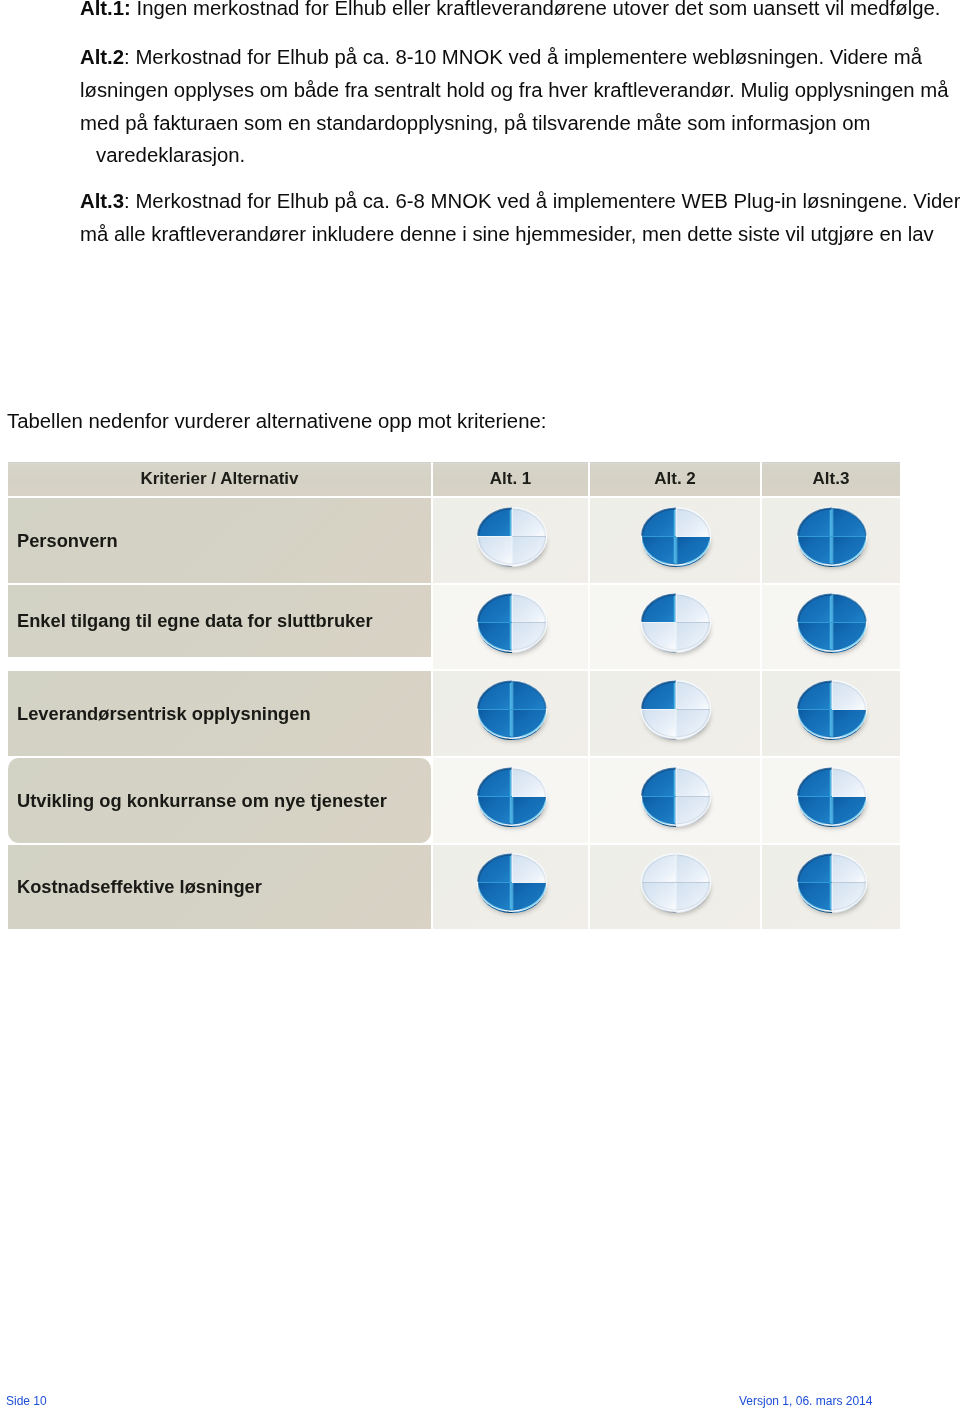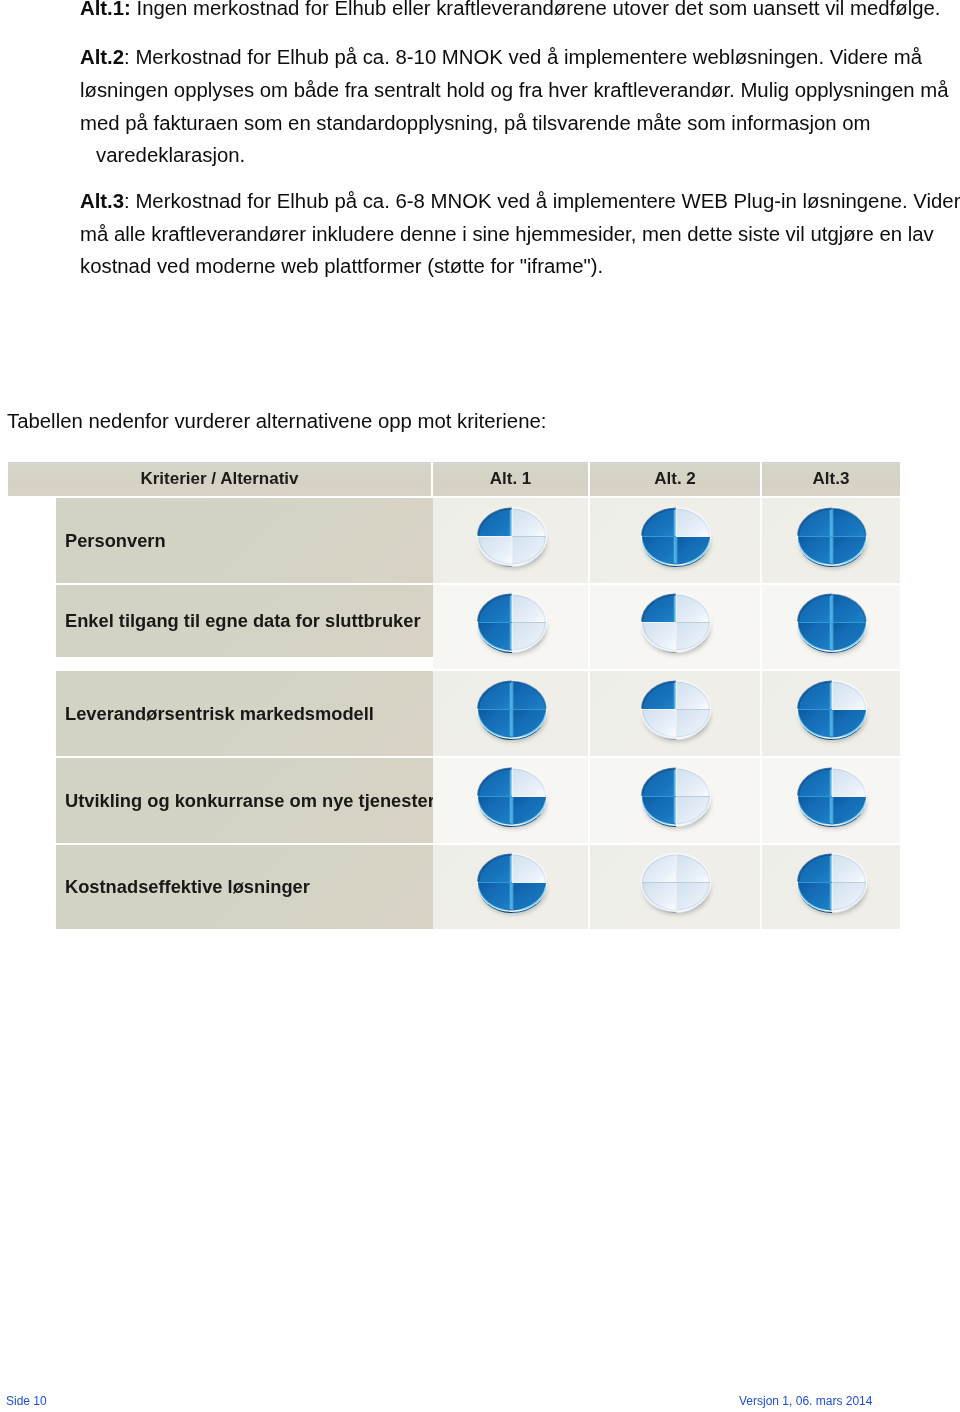--- a/index.html
+++ b/index.html
@@ -26,42 +26,41 @@
 
   
   .tbl{position:absolute;left:8px;top:462px;width:892px;height:467px;}
   .trow{position:absolute;left:0;display:flex;width:892px;}
   .cell{box-sizing:border-box;position:relative;overflow:hidden;}
   .hdr-cell{background:linear-gradient(180deg,#cdcfd1 0px,#cdcfd1 1.2px,#dcdbd2 1.2px,#d6d4c8 3px,#d5d2c5 60%,#d8d2c6 100%);
             display:flex;align-items:center;justify-content:center;
             font-weight:bold;font-size:17px;color:#1c1c18;}
   .crit-cell{background:linear-gradient(135deg,#d2d2c5 0%,#d5d3c5 60%,#d9d2c5 100%);
              display:flex;align-items:center;
-             font-weight:bold;font-size:18.3px;color:#191916;padding-left:9px;margin-left:48px;}
+             font-weight:bold;font-size:18.3px;color:#191916;padding-left:9px;}
   .ball-cell{background:linear-gradient(135deg,#eeeee9 0%,#efeee9 60%,#f1eee9 100%);
              display:flex;align-items:center;justify-content:center;}
   .ball-cell.alt{background:linear-gradient(135deg,#f6f6f3 0%,#f7f6f3 60%,#f8f6f3 100%);}
 
   .footer{position:absolute;font-size:12px;line-height:20px;color:#1d4ed8;}
 </style>
 </head>
 <body>
 
 <div class="page">
 
   <div class="ln" style="left:80px;top:-8px;width:865px;"><span class="b">Alt.1:</span><span> Ingen merkostnad for Elhub eller kraftleverandørene utover det som uansett vil medfølge.</span></div>
 
   <div class="ln" style="left:80px;top:41px;width:865px;"><span class="b">Alt.2</span><span>: Merkostnad for Elhub på ca. 8-10 MNOK ved å implementere webløsningen. Videre må</span></div>
   <div class="ln" style="left:80px;top:74px;width:865px;"><span>løsningen opplyses om både fra sentralt hold og fra hver kraftleverandør. Mulig opplysningen må</span></div>
   <div class="ln" style="left:80px;top:107px;width:865px;"><span>med på fakturaen som en standardopplysning, på tilsvarende måte som informasjon om</span></div>
   <div class="ln" style="left:96px;top:139px;"><span>varedeklarasjon.</span></div>
 
   <div class="ln" style="left:80px;top:185px;width:865px;"><span class="b">Alt.3</span><span>: Merkostnad for Elhub på ca. 6-8 MNOK ved å implementere WEB Plug-in løsningene. Videre</span></div>
   <div class="ln" style="left:80px;top:218px;width:865px;"><span>må alle kraftleverandører inkludere denne i sine hjemmesider, men dette siste vil utgjøre en lav</span></div>
-  <div class="ln" style="left:80px;top:250px;"><span>kostnad ved moderne web plattformer (støtte for "iframe").</span></div>
 
   <div class="ln" style="left:7px;top:405px;"><span>Tabellen nedenfor vurderer alternativene opp mot kriteriene:</span></div>
 
   <div class="tbl" id="tbl">
       <div class="trow" style="top: 0px;">
         <div class="cell hdr-cell" style="position: absolute; left: 0px; width: 423px; height: 34px;">Kriterier / Alternativ</div>
         <div class="cell hdr-cell" style="position: absolute; left: 425px; width: 155px; height: 34px;">Alt. 1</div>
         <div class="cell hdr-cell" style="position: absolute; left: 582px; width: 170px; height: 34px;">Alt. 2</div>
         <div class="cell hdr-cell" style="position: absolute; left: 754px; width: 138px; height: 34px;">Alt.3</div>
       </div>
@@ -401,21 +400,21 @@
             <line x1="43.2" y1="6.5" x2="43.2" y2="33.5" stroke="#3d9fd4" stroke-width="1.2" opacity="0.5"></line>
             <line x1="43.2" y1="33.5" x2="43.2" y2="60.5" stroke="#3d9fd4" stroke-width="1.2" opacity="0.5"></line>
             <line x1="42" y1="5.5" x2="42" y2="33.5" stroke="#65c6ee" stroke-width="1.15"></line>
             <line x1="42" y1="33.5" x2="42" y2="61.5" stroke="#65c6ee" stroke-width="1.15"></line>
             <line x1="8" y1="33.5" x2="42" y2="33.5" stroke="#2e9bd8" stroke-width="1.1" opacity="0.92"></line>
             <line x1="42" y1="33.5" x2="76" y2="33.5" stroke="#2e9bd8" stroke-width="1.1" opacity="0.92"></line>
           </svg>
         </div>
       </div>
       <div class="trow" style="top: 209px;">
-        <div class="cell crit-cell" style="position: absolute; left: 0px; width: 423px; height: 85px;">Leverandørsentrisk markedsmodell</div>
+        <div class="cell crit-cell" style="position: absolute; left: 0px; width: 423px; height: 85px;">Leverandørsentrisk opplysningen</div>
         <div class="cell ball-cell" style="position: absolute; left: 425px; width: 155px; height: 85px;">
           <svg width="82" height="76" viewBox="0 0 82 76">
             <defs>
               <linearGradient id="gF6" x1="0.08" y1="0.08" x2="0.92" y2="0.92">
                 <stop offset="0%" stop-color="#0d5ea4"></stop>
                 <stop offset="30%" stop-color="#136bb4"></stop>
                 <stop offset="70%" stop-color="#1875bd"></stop>
                 <stop offset="100%" stop-color="#1e80c8"></stop>
               </linearGradient>
               <linearGradient id="gE6" x1="0.08" y1="0.1" x2="0.92" y2="0.9">
@@ -573,21 +572,21 @@
             <line x1="40.5" y1="33.5" x2="40.5" y2="60" stroke="#4fb9e8" stroke-width="1.5" opacity="0.95"></line>
             <line x1="43.2" y1="33.5" x2="43.2" y2="60.5" stroke="#3d9fd4" stroke-width="1.2" opacity="0.5"></line>
             <line x1="42" y1="5.5" x2="42" y2="33.5" stroke="#f8fbfe" stroke-width="1.15"></line>
             <line x1="42" y1="33.5" x2="42" y2="61.5" stroke="#65c6ee" stroke-width="1.15"></line>
             <line x1="8" y1="33.5" x2="42" y2="33.5" stroke="#2e9bd8" stroke-width="1.1" opacity="0.92"></line>
             <line x1="42" y1="33.5" x2="76" y2="33.5" stroke="#f4f9fd" stroke-width="1.1" opacity="0.92"></line>
           </svg>
         </div>
       </div>
       <div class="trow" style="top: 296px;">
-        <div class="cell crit-cell" style="position: absolute; left: 0px; width: 423px; height: 85px;">Utvikling og konkurranse om nye tjenester</div>
+        <div class="cell crit-cell" style="position: absolute; left: 0px; width: 423px; height: 85px; border-radius: 11px;">Utvikling og konkurranse om nye tjenester</div>
         <div class="cell ball-cell alt" style="position: absolute; left: 425px; width: 155px; height: 85px;">
           <svg width="82" height="76" viewBox="0 0 82 76">
             <defs>
               <linearGradient id="gF9" x1="0.08" y1="0.08" x2="0.92" y2="0.92">
                 <stop offset="0%" stop-color="#0d5ea4"></stop>
                 <stop offset="30%" stop-color="#136bb4"></stop>
                 <stop offset="70%" stop-color="#1875bd"></stop>
                 <stop offset="100%" stop-color="#1e80c8"></stop>
               </linearGradient>
               <linearGradient id="gE9" x1="0.08" y1="0.1" x2="0.92" y2="0.9">

